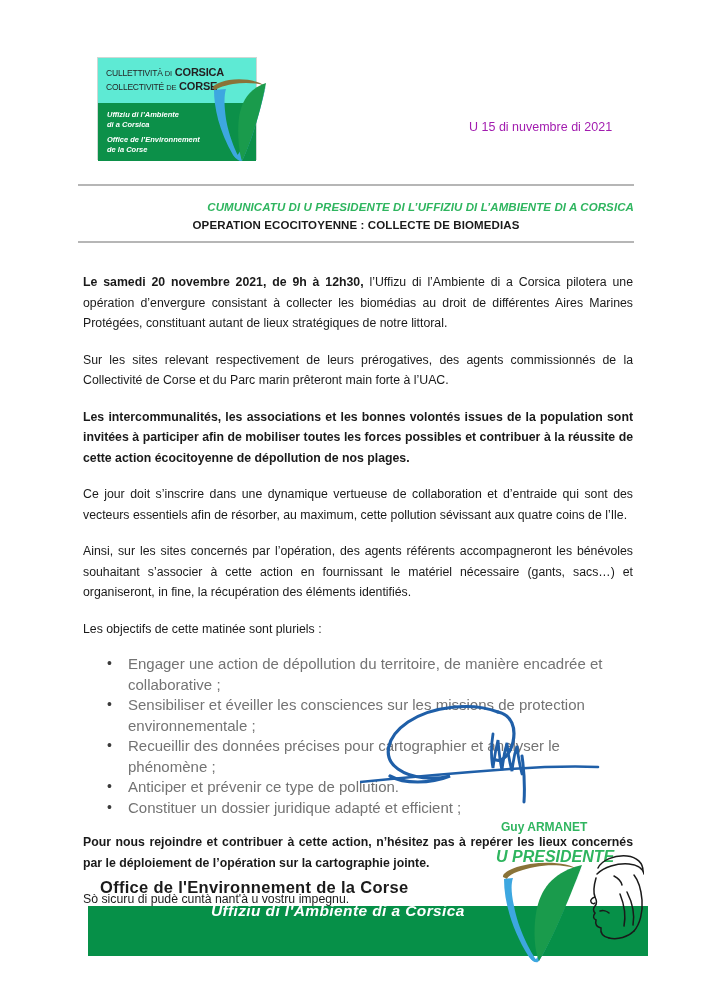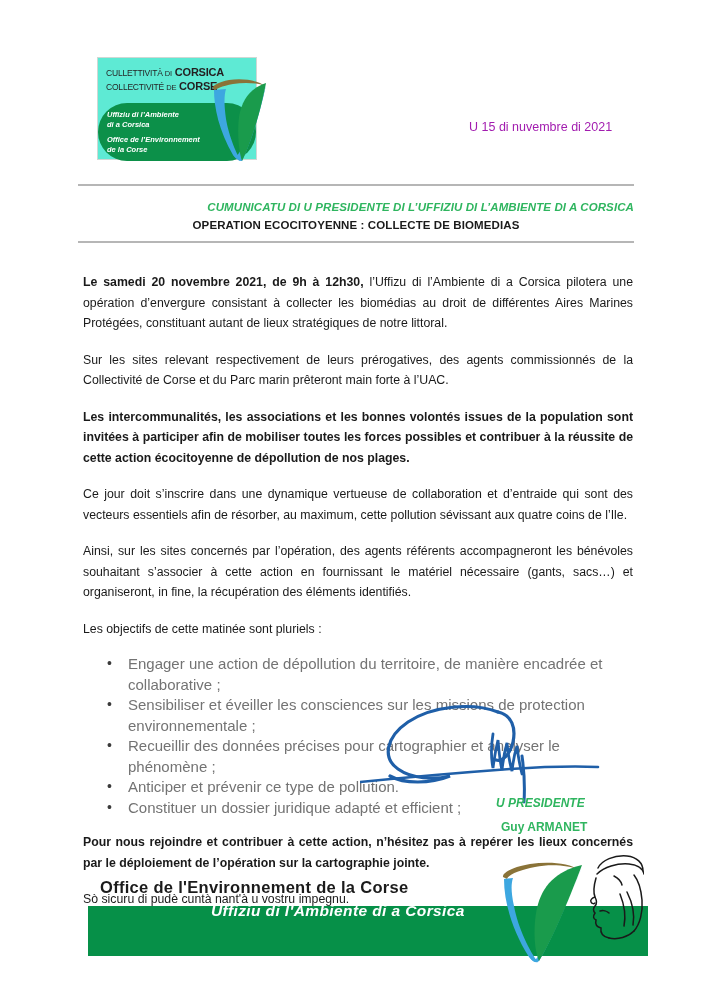--- a/index.html
+++ b/index.html
@@ -56,21 +56,20 @@
   .logo-line1 .lg, .logo-line2 .lg { font-weight: bold; font-size: 11px; }
   .logo-bottom {
     position: absolute;
     left: 0;
     top: 45px;
     width: 100%;
     height: 58px;
     background: #0c9049;
     box-sizing: border-box;
     padding: 7px 0 0 9px;
-    border-radius: 29px;
   }
   .logo-bottom div {
     color: #ffffff;
     font-size: 7.5px;
     font-weight: bold;
     font-style: italic;
     line-height: 10px;
     white-space: nowrap;
   }
   .logo-bottom .grp { margin-bottom: 5px; }
@@ -171,22 +170,22 @@
   .signature {
     position: absolute;
     left: 360px;
     top: 698px;
     width: 270px;
     height: 115px;
   }
   .sig-title {
     position: absolute;
     left: 496px;
-    top: 796px;
-    font-size: 12px;
+    top: 848px;
+    font-size: 16px;
     font-weight: bold;
     font-style: italic;
     color: #2fb55f;
     white-space: nowrap;
   }
   .sig-name {
     position: absolute;
     left: 501px;
     top: 820px;
     font-size: 12px;

